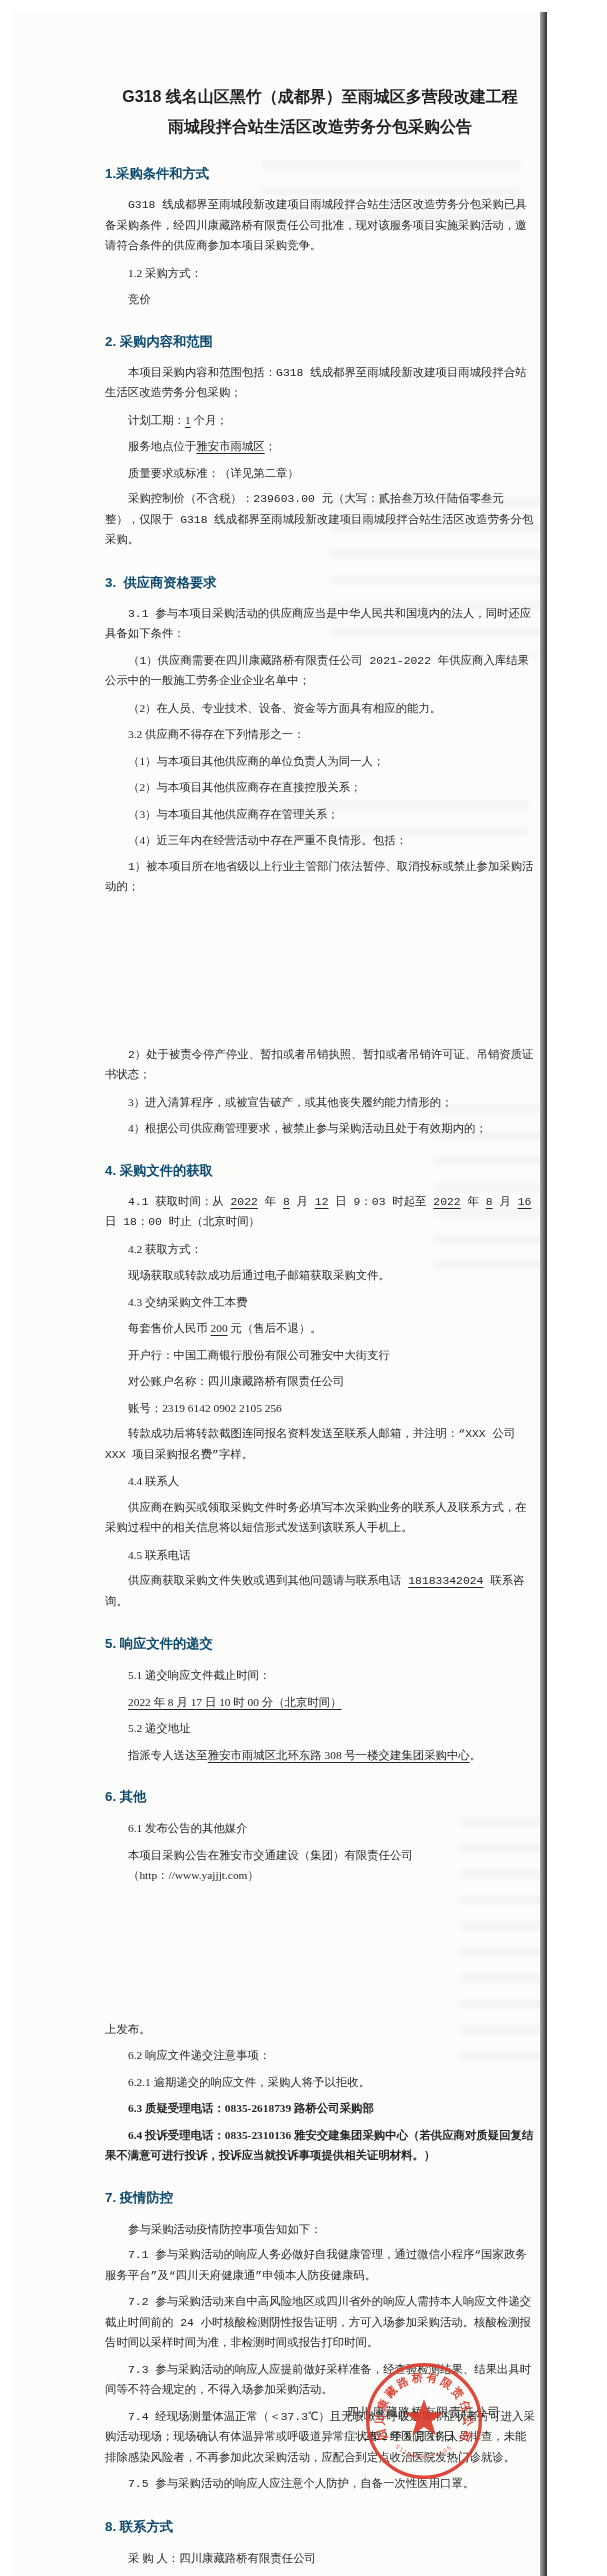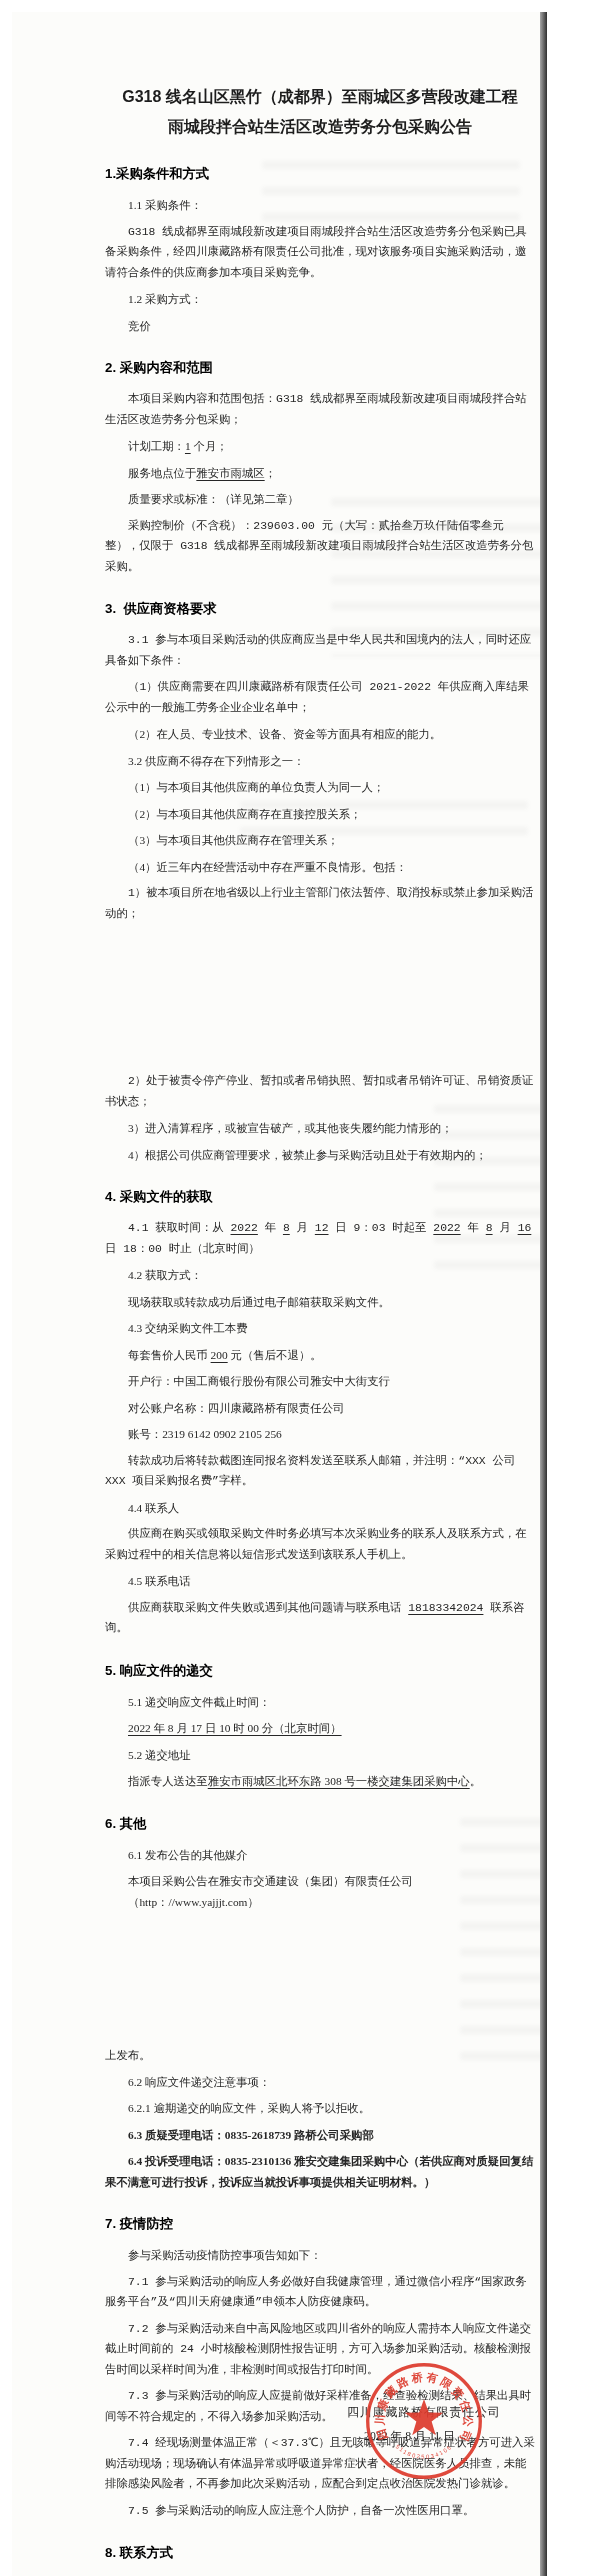--- a/index.html
+++ b/index.html
@@ -18,21 +18,21 @@
   .blk{margin:6px 0;white-space:pre-wrap;}
   .title{
     font-family:"Liberation Sans","DejaVu Sans",sans-serif;
     font-weight:bold;font-size:16px;line-height:30px;
     text-align:center;color:#1d1d1d;margin:0 -15px;
   }
   .title.first{margin-top:24px;}
   .h{
     font-family:"Liberation Sans","DejaVu Sans",sans-serif;
     font-weight:bold;font-size:13.3px;line-height:23px;
-    color:#000000;margin:20px 0 10px 0;white-space:pre-wrap;
+    color:#0c4a6e;margin:20px 0 10px 0;white-space:pre-wrap;
   }
   .sub{padding-left:23px;}
   .sub-b{padding-left:23px;font-weight:600;}
   .para{text-indent:23px;font-family:Liberation Mono, monospace;}
   .para-b{text-indent:23px;font-weight:600;}
   .flush{padding-left:0;}
   .ul{text-decoration:underline;text-underline-offset:3px;}
   .gap{width:100%;}
   
   #edge-right{
@@ -67,21 +67,20 @@
 </style>
 </head>
 <body>
 
 <div id="page">
 
   <div id="doc-content">
       <div class="title first"><span>G318 线名山区黑竹（成都界）至雨城区多营段改建工程</span></div>
       <div class="title"><span>雨城段拌合站生活区改造劳务分包采购公告</span></div>
       <div class="blk h"><span>1.采购条件和方式</span></div>
-      <div class="blk sub"><span>1.1 采购条件：</span></div>
       <div class="blk para"><span>G318 线成都界至雨城段新改建项目雨城段拌合站生活区改造劳务分包采购已具备采购条件，经四川康藏路桥有限责任公司批准，现对该服务项目实施采购活动，邀请符合条件的供应商参加本项目采购竞争。</span></div>
       <div class="blk sub"><span>1.2 采购方式：</span></div>
       <div class="blk sub"><span>竞价</span></div>
       <div class="blk h"><span>2. 采购内容和范围</span></div>
       <div class="blk para"><span>本项目采购内容和范围包括：G318 线成都界至雨城段新改建项目雨城段拌合站生活区改造劳务分包采购；</span></div>
       <div class="blk sub"><span>计划工期：</span><span class="ul">1</span><span> 个月；</span></div>
       <div class="blk sub"><span>服务地点位于</span><span class="ul">雅安市雨城区</span><span>；</span></div>
       <div class="blk sub"><span>质量要求或标准：（详见第二章）</span></div>
       <div class="blk para"><span>采购控制价（不含税）：239603.00 元（大写：贰拾叁万玖仟陆佰零叁元整），仅限于 G318 线成都界至雨城段新改建项目雨城段拌合站生活区改造劳务分包采购。</span></div>
       <div class="blk h"><span>3.  供应商资格要求</span></div>

